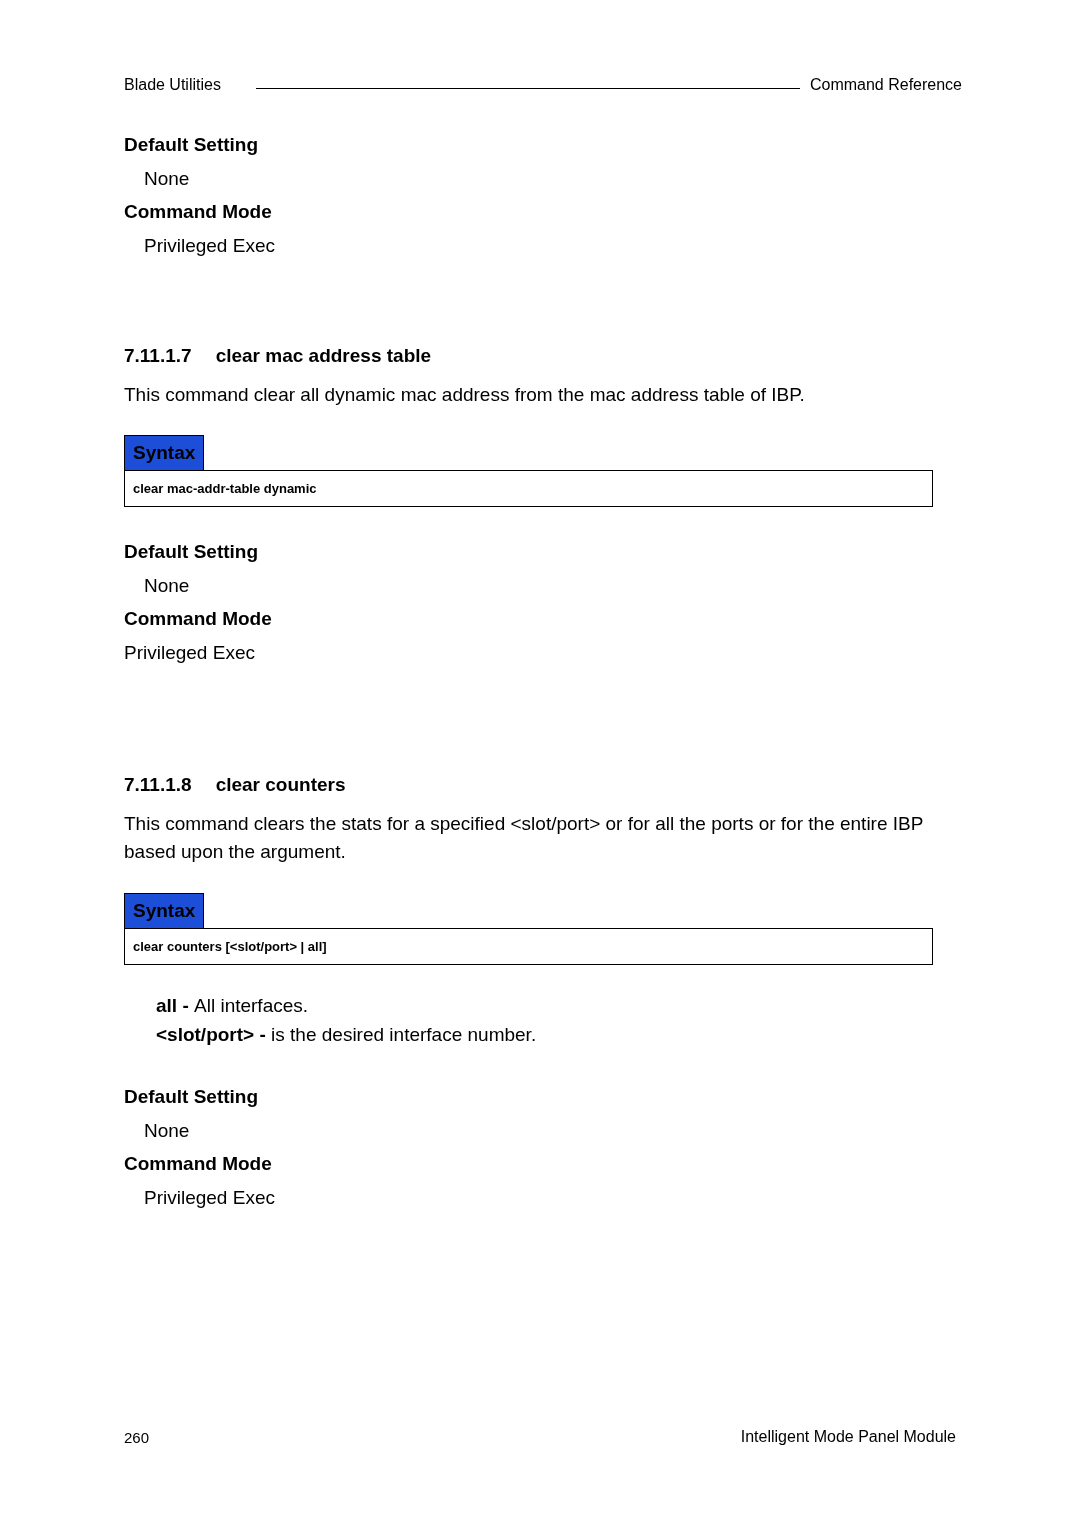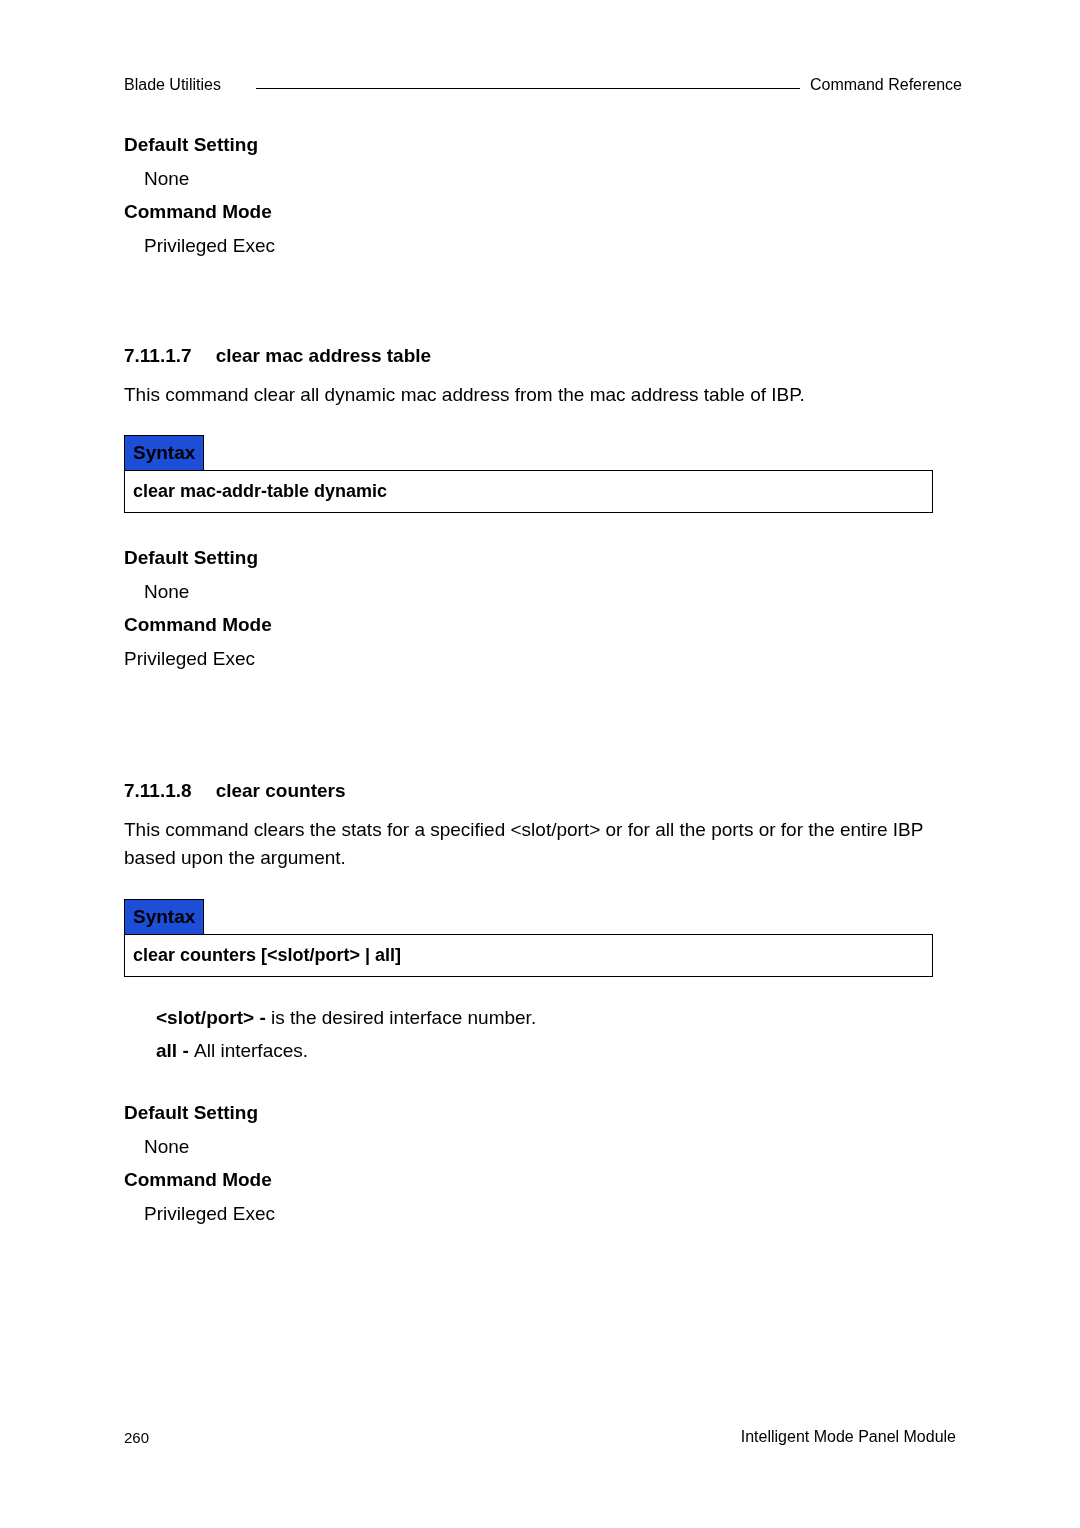--- a/index.html
+++ b/index.html
@@ -73,21 +73,21 @@
       border-bottom: none;
       background: #1d4ed8;
       display: inline-block;
       padding: 6px 8px 6px 8px;
       font-size: 19px;
       font-weight: bold;
     }
     .syntax-body {
       border: 1px solid #000;
       padding: 10px 8px 10px 8px;
-      font-size: 18px;
+      font-size: 13px;
       font-weight: bold;
     }
     .footer {
       position: absolute;
       left: 124px;
       right: 124px;
       bottom: 82px;
       display: flex;
       justify-content: space-between;
       align-items: flex-end;
@@ -142,25 +142,25 @@
       <span>clear counters</span>
     </div>
     <div class="para">This command clears the stats for a specified &lt;slot/port&gt; or for all the ports or for the entire IBP based upon the argument.</div>
 
     <div class="syntax-block">
       <div class="syntax-tab">Syntax</div>
       <div class="syntax-body">clear counters [&lt;slot/port&gt; | all]</div>
     </div>
 
     <div style="margin-top:28px; margin-left:32px;">
+      <div class="body-text block" style="margin-top:8px;">
+        <span class="bold">all - </span><span>All interfaces.</span>
+      </div>
       <div class="body-text block">
         <span class="bold">&lt;slot/port&gt; - </span><span>is the desired interface number.</span>
-      </div>
-      <div class="body-text block" style="margin-top:8px;">
-        <span class="bold">all - </span><span>All interfaces.</span>
       </div>
     </div>
 
     <div style="margin-top:36px;">
       <div class="body-text bold block">Default Setting</div>
       <div class="body-text indent block" style="margin-top:8px;margin-bottom:8px;">None</div>
       <div class="body-text bold block">Command Mode</div>
       <div class="body-text indent block" style="margin-top:8px;">Privileged Exec</div>
     </div>
   </div>

